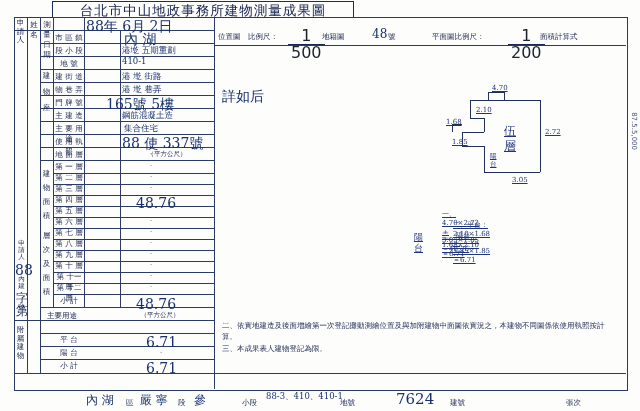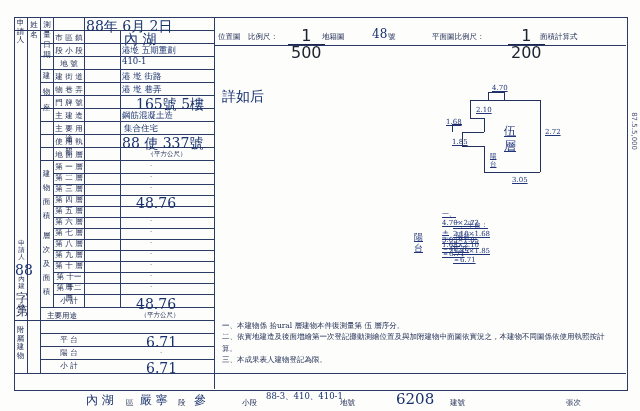--- a/index.html
+++ b/index.html
@@ -29,20 +29,21 @@
   .sidecode{position:absolute;right:2px;top:150px;font-size:7px;color:#4a5578;transform:rotate(90deg);transform-origin:right top;white-space:nowrap;}
   .frac{display:inline-block;text-align:center;line-height:1;vertical-align:middle;}
   .frac .num{display:block;border-bottom:1px solid #1b2750;padding:0 3px;}
   .frac .den{display:block;padding:0 3px;}
 </style>
 </head>
 <body>
 
 <div class="page">
 
+  <div class="title">台北市中山地政事務所建物測量成果圖</div>
 
   <div class="frame"></div>
 
   <div class="sidecode">87.5.5,000</div>
 
   <div>
 
     <div class="vline" style="left:14px;top:17px;height:356px;"></div>
     <div class="vline" style="left:27px;top:17px;height:356px;"></div>
     <div class="vline" style="left:40px;top:17px;height:356px;"></div>
@@ -77,21 +78,21 @@
     <div class="cellc" style="left:54px;top:59px;width:30px;">地 號</div>
     <div class="hand hs" style="position:absolute;left:122px;top:56px;">410-1</div>
 
     <div class="cellc" style="left:54px;top:72px;width:30px;">建 街 道</div>
     <div class="hand hs" style="position:absolute;left:122px;top:71px;">港 墘 街路</div>
 
     <div class="cellc" style="left:54px;top:85px;width:30px;">物 巷 弄</div>
     <div class="hand hs" style="position:absolute;left:122px;top:84px;">港 墘 巷弄</div>
 
     <div class="cellc" style="left:54px;top:98px;width:30px;">門 牌 號</div>
-    <div class="hand hm" style="position:absolute;left:136px;top:96px;">165號 5樓</div>
+    <div class="hand hm" style="position:absolute;left:106px;top:96px;">165號 5樓</div>
 
     <div class="cellc" style="left:54px;top:111px;width:30px;">主 建 造</div>
     <div class="hand hs" style="position:absolute;left:122px;top:110px;">鋼筋混凝土造</div>
 
     <div class="cellc" style="left:54px;top:124px;width:30px;">主 要 用 途</div>
     <div class="hand hs" style="position:absolute;left:124px;top:123px;">集合住宅</div>
 
     <div class="cellc" style="left:54px;top:137px;width:30px;">使 用 執 照</div>
     <div class="hand hm" style="position:absolute;left:122px;top:135px;">88 使 337號</div>
 
@@ -240,32 +241,31 @@
     <div class="note" style="left:446px;top:118px;">1.68</div>
     <div class="note" style="left:452px;top:138px;">1.85</div>
     <div class="note" style="left:476px;top:106px;">2.10</div>
 
     <div class="note" style="left:442px;top:210px;">一、4.70×2.72＋3.05×1.85＝48.76</div>
     <div class="note" style="left:442px;top:221px;margin-left:11px;">二、平台：2.10×1.68＋1.85×1.85＝6.71</div>
     <div class="note" style="left:442px;top:232px;">三、陽台：1.68×2.10＝6.71</div>
   </div>
 
   <div class="terms" style="left:222px;top:320px;width:396px;">
-    <div>一、本建物係 拾ural 層建物本件復測量第  伍  層序分。</div>
     <div>二、依實地建造及後面增繪第一次登記攤動測繪位置及與加附建物中面圖依實況之，本建物不同圖係依使用執照按計算。</div>
     <div>三、本成果表人建物登記為限。</div>
   </div>
 
   <div class="footer">
     <div class="hand hl" style="position:absolute;left:72px;top:3px;">內 湖</div>
     <div class="cell" style="left:112px;top:10px;">區</div>
     <div class="hand hl" style="position:absolute;left:126px;top:3px;">嚴 寧</div>
     <div class="cell" style="left:164px;top:10px;">段</div>
     <div class="hand hl" style="position:absolute;left:180px;top:3px;">參</div>
     <div class="cell" style="left:228px;top:10px;">小段</div>
     <div class="hand hs" style="position:absolute;left:252px;top:3px;line-height:1.1;white-space:pre-line;">88-3、410、410-1</div>
     <div class="cell" style="left:326px;top:10px;">地號</div>
-    <div class="hand" style="position:absolute;left:382px;top:1px;font-size:15px;">6208</div>
+    <div class="hand" style="position:absolute;left:382px;top:1px;font-size:15px;">7624</div>
     <div class="cell" style="left:436px;top:10px;">建號</div>
     <div class="cell" style="left:552px;top:10px;">張次</div>
   </div>
 
 </div>
 
 </body></html>

